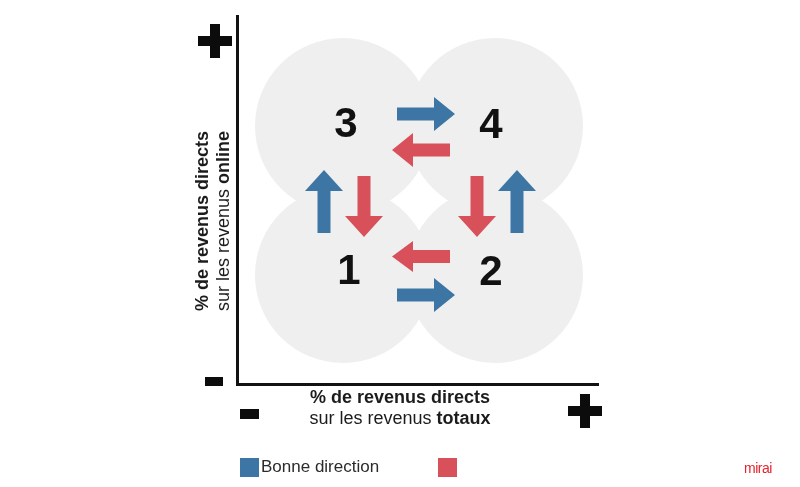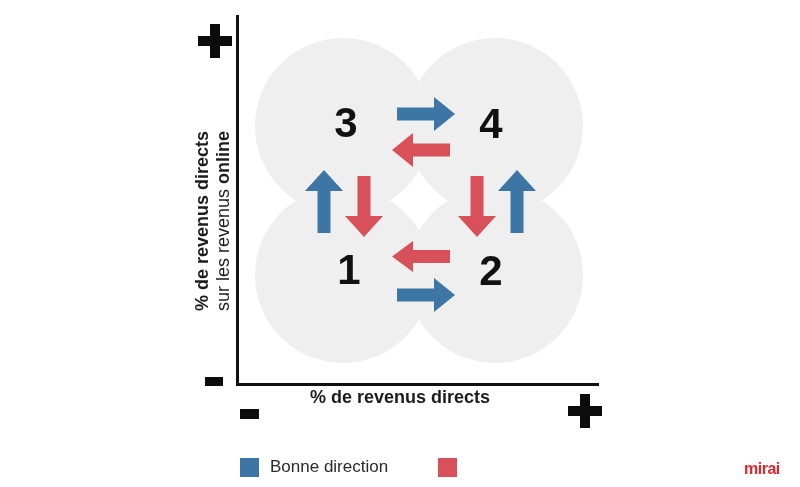--- a/index.html
+++ b/index.html
@@ -40,27 +40,27 @@
   .y-label .l1{font-weight:bold;}
   .x-label{position:absolute;left:250px;top:387px;width:300px;text-align:center;
            font-size:18px;line-height:21px;}
   .x-label .l1{font-weight:bold;}
 
   
   .arrow{position:absolute;}
   .arrow svg{display:block;width:100%;height:100%;}
 
   
-  .legend-item{position:absolute;top:457px;height:20px;display:flex;align-items:center;gap:11px;font-size:17px;color:#2b2b2b;}
+  .legend-item{position:absolute;top:457px;height:20px;display:flex;align-items:center;gap:2px;font-size:17px;color:#2b2b2b;}
   .legend-good{left:240px;}
   .legend-bad{left:438px;}
   .swatch{display:inline-block;width:19px;height:19px;}
 
   
-  .logo{position:absolute;left:744px;top:460px;font-size:16px;font-weight:bold;letter-spacing:-0.5px;}
+  .logo{position:absolute;left:744px;top:460px;font-size:14px;font-weight:normal;letter-spacing:-0.5px;}
 </style>
 </head>
 <body>
 
 <div class="stage">
 
   <div class="y-axis-line"></div>
   <div class="x-axis-line"></div>
 
   <div class="plus plus-top"></div>
@@ -121,20 +121,21 @@
       </div>
     </div>
 
   <div class="y-label">
     <div class="l1">% de revenus directs</div>
     <div class="l2"><span>sur les revenus </span><b>online</b></div>
   </div>
 
   <div class="x-label">
     <div class="l1">% de revenus directs</div>
+    <div class="l2"><span>sur les revenus </span><b>totaux</b></div>
   </div>
 
   <div class="legend-item legend-good">
     <span class="swatch" style="background: rgb(61, 118, 164);"></span>
     <span>Bonne direction</span>
   </div>
   <div class="legend-item legend-bad">
     <span class="swatch" style="background: rgb(216, 81, 90);"></span>
   </div>
 

